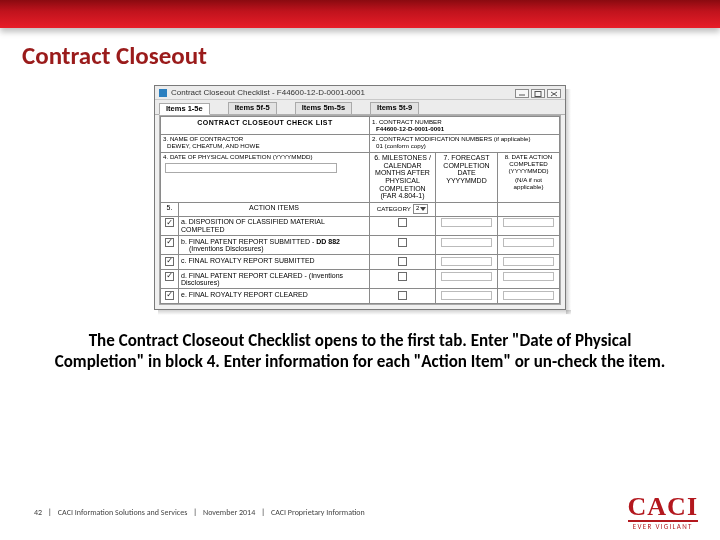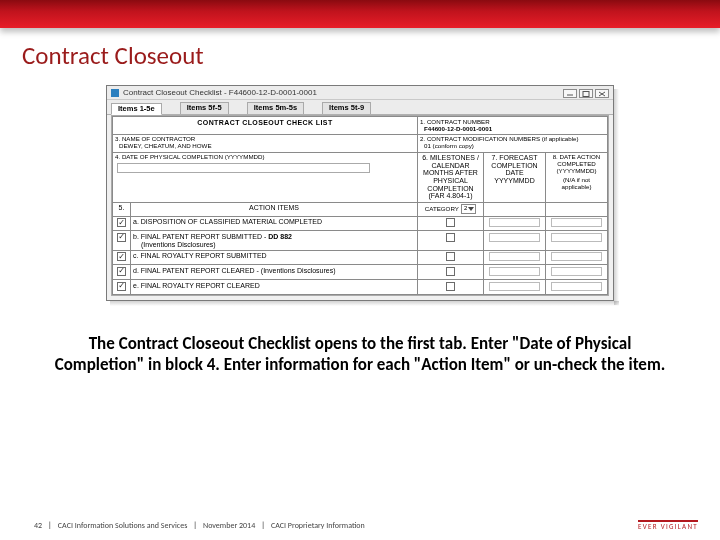--- a/index.html
+++ b/index.html
@@ -11,26 +11,26 @@
     overflow: hidden;
   }
   .top-bar {
     width: 100%; height: 28px;
     background: linear-gradient(to bottom, #8a0a10 0%, #c0131d 40%, #e81d28 100%);
     box-shadow: 0 4px 6px rgba(0,0,0,0.25);
   }
   .slide-title {
     color: #9a1b1b;
     font-size: 25px;
-    font-weight: 400;
+    font-weight: 700;
     padding: 12px 0 10px 22px;
   }
   .screenshot-wrap {
-    margin: 4px auto 12px auto;
-    width: 508px;
+    margin: 4px auto 0 auto;
+    width: 412px;
     position: relative;
   }
   .app-window {
     border: 1px solid #7a7a7a;
     background: #f0f0f0;
     font-family: "Segoe UI", Tahoma, sans-serif;
     font-size: 8px;
     line-height: 1.1;
   }
   .titlebar {
@@ -297,15 +297,16 @@
   <div class="left">
     <span>42</span>
     <span class="sep">|</span>
     <span>CACI Information Solutions and Services</span>
     <span class="sep">|</span>
     <span>November 2014</span>
     <span class="sep">|</span>
     <span>CACI Proprietary Information</span>
   </div>
   <div class="logo">
+    <div class="logo-main">CACI</div>
     <div class="logo-sub">EVER VIGILANT</div>
   </div>
 </div>
 
 </body></html>

